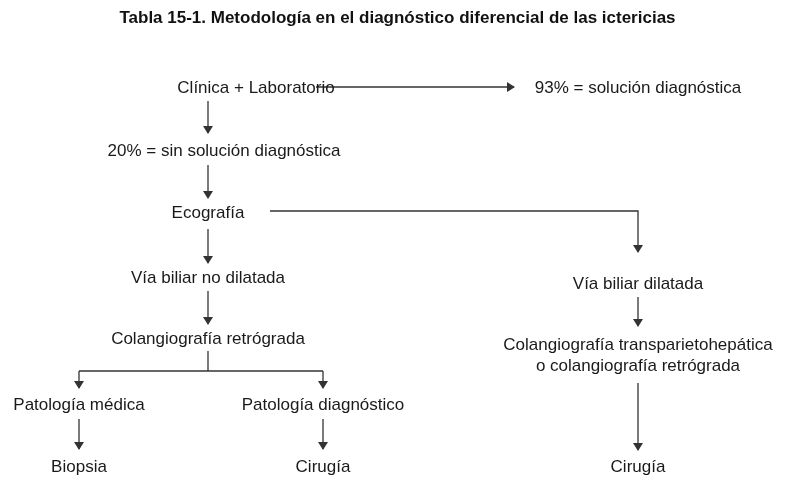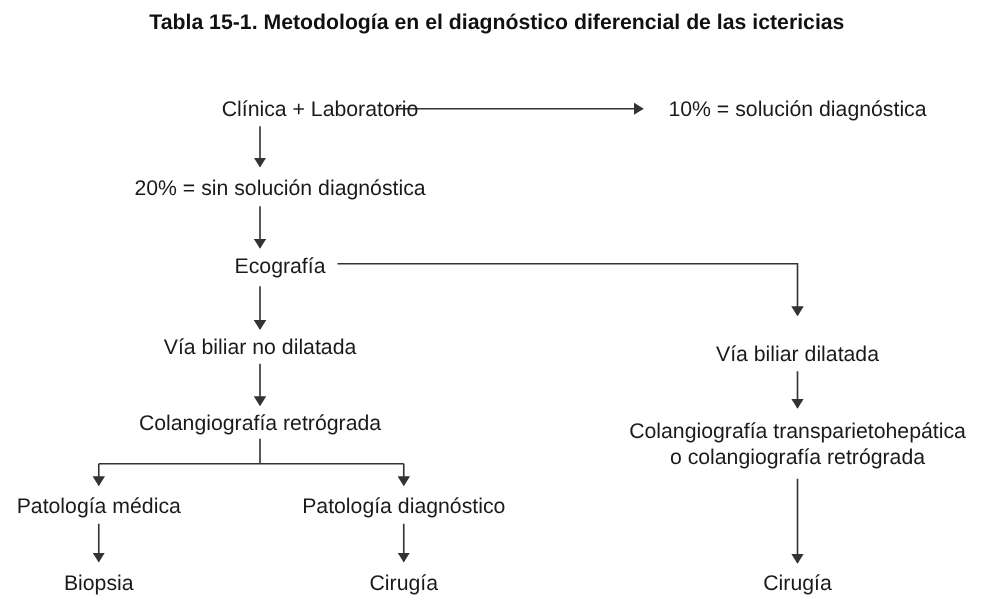--- a/index.html
+++ b/index.html
@@ -44,23 +44,23 @@
 
     <line x1="323" y1="419" x2="323" y2="449" marker-end="url(#ah)"></line>
 
     <line x1="638" y1="297" x2="638" y2="326" marker-end="url(#ah)"></line>
 
     <line x1="638" y1="383" x2="638" y2="450" marker-end="url(#ah)"></line>
   </g>
 </svg>
 
 <div class="node" style="left:208px; top:77px;margin-left:48px;">Clínica + Laboratorio</div>
-<div class="node" style="left:638px; top:77px;">10% = solución diagnóstica</div>
+<div class="node" style="left:638px; top:77px;">93% = solución diagnóstica</div>
 <div class="node" style="left:208px; top:140px;margin-left:16px;">20% = sin solución diagnóstica</div>
-<div class="node" style="left:224px; top:202px;">Ecografía</div>
+<div class="node" style="left:208px; top:202px;">Ecografía</div>
 <div class="node" style="left:208px; top:267px;">Vía biliar no dilatada</div>
 <div class="node" style="left:638px; top:273px;">Vía biliar dilatada</div>
 <div class="node" style="left:208px; top:328px;">Colangiografía retrógrada</div>
 <div class="node" style="left:638px; top:334px;">Colangiografía transparietohepática</div>
 <div class="node" style="left:638px; top:355px;text-align:right;">o colangiografía retrógrada</div>
 <div class="node" style="left:79px; top:394px;">Patología médica</div>
 <div class="node" style="left:323px; top:394px;">Patología diagnóstico</div>
 <div class="node" style="left:79px; top:456px;text-align:center;">Biopsia</div>
 <div class="node" style="left:323px; top:456px;">Cirugía</div>
 <div class="node" style="left:638px; top:456px;">Cirugía</div>

